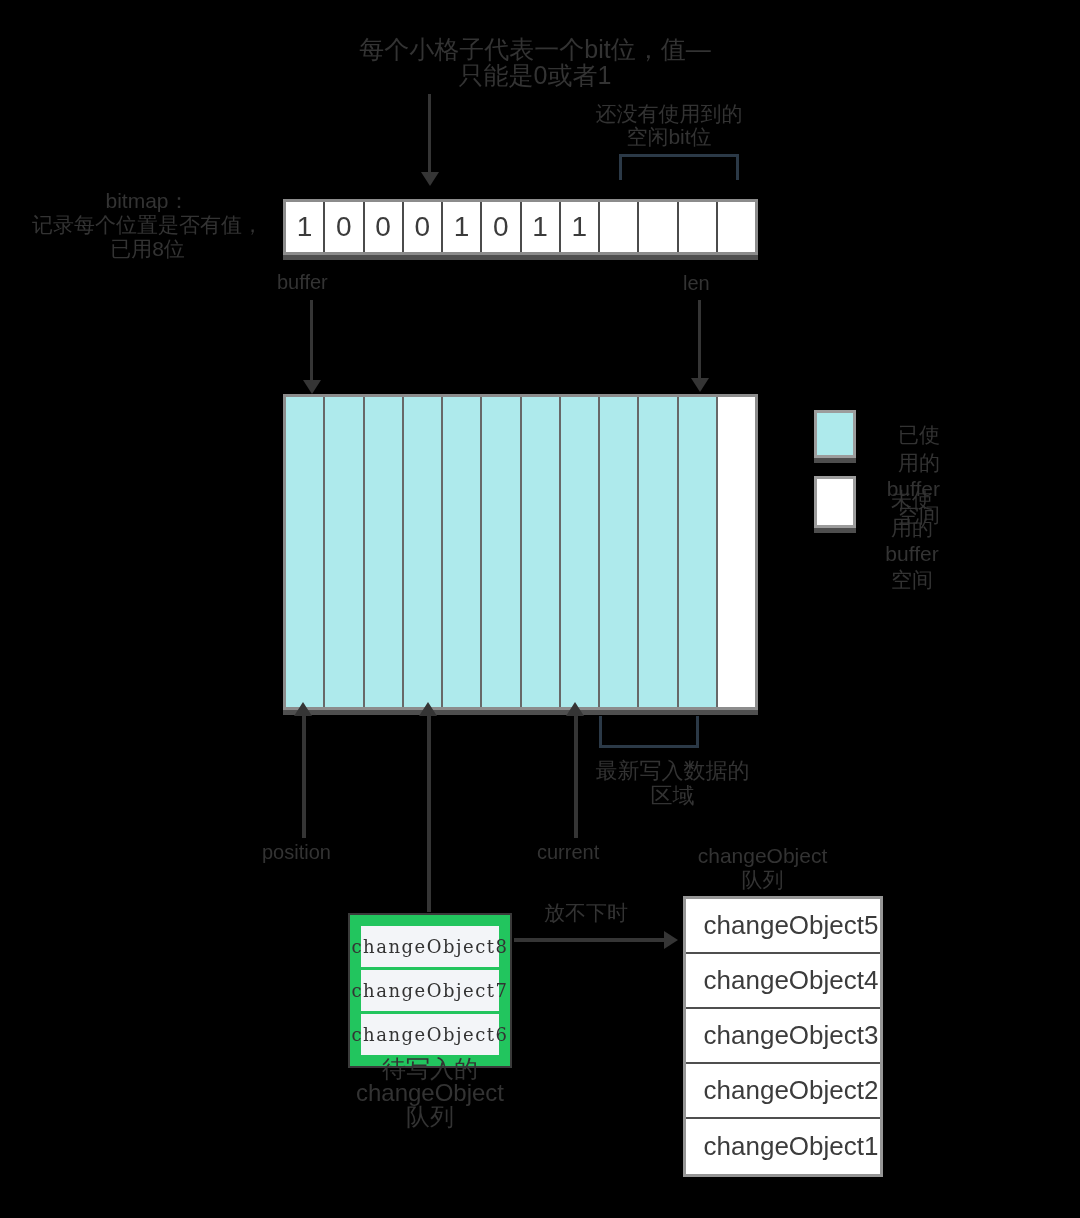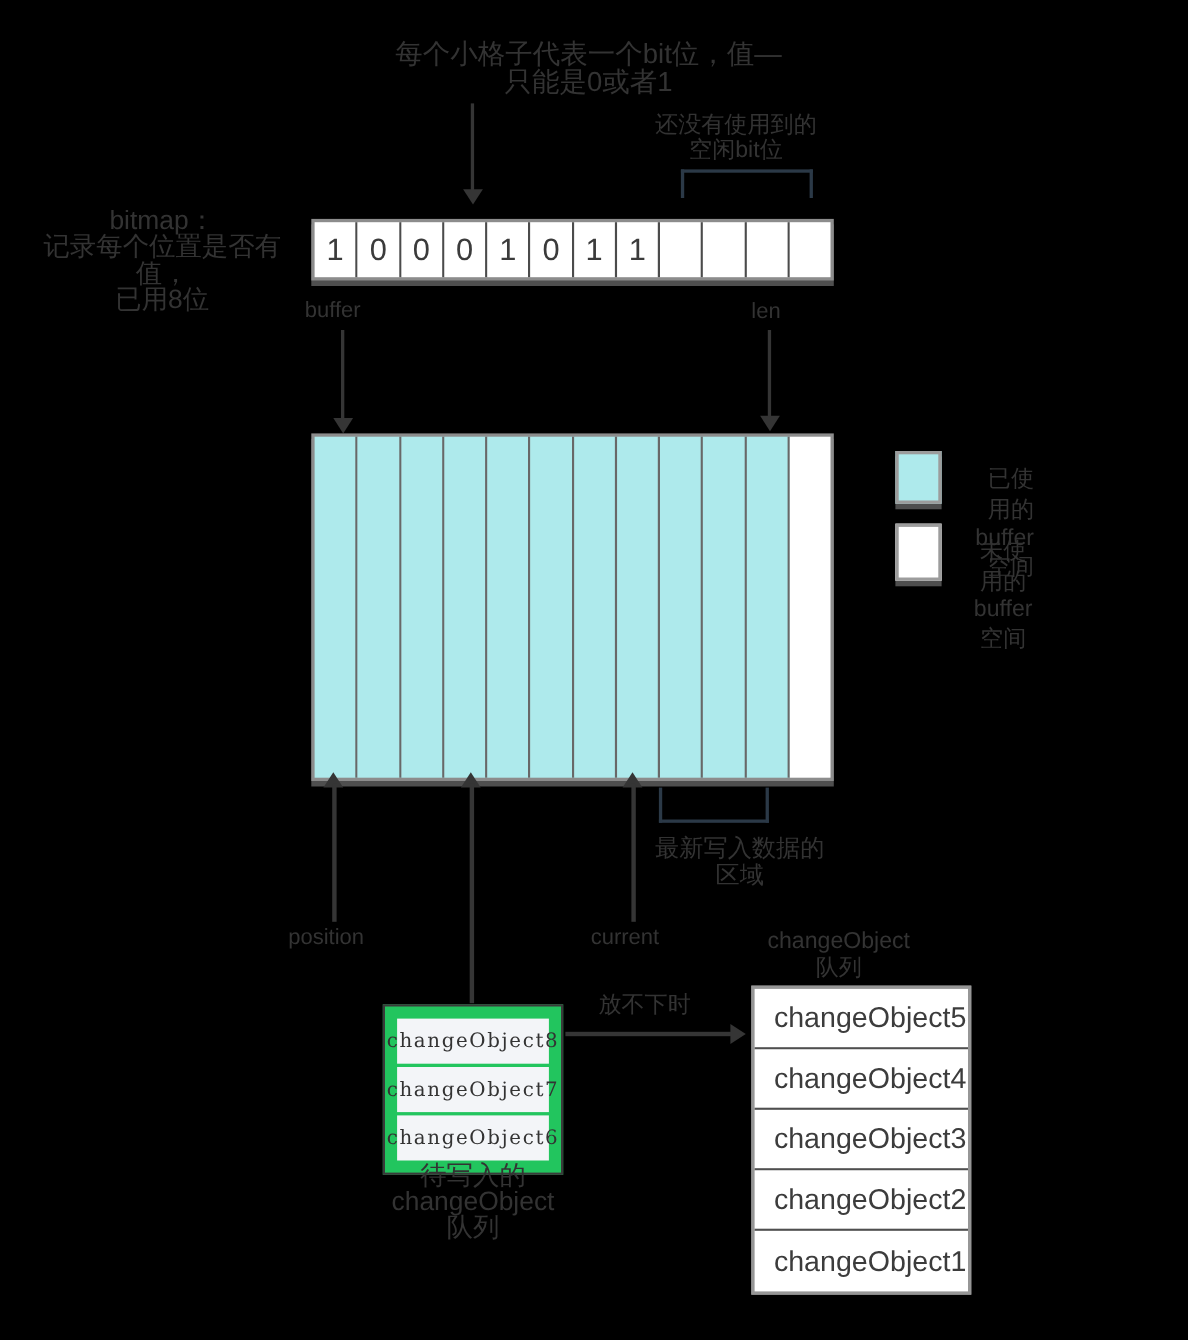--- a/index.html
+++ b/index.html
@@ -76,21 +76,21 @@
   </div>
   <div class="vline" style="left:428px; top:94px; height:80px;"></div>
   <div class="head-down" style="left:421px; top:172px;"></div>
 
   <div class="lbl" style="left:574px; top:102px; width:190px; font-size:21px; line-height:23px;">
     <div>还没有使用到的</div>
     <div>空闲bit位</div>
   </div>
   <div class="brace-top" style="left:619px; top:154px; width:120px; height:26px;"></div>
 
-  <div class="lbl" style="left:25px; top:189px; width:245px; font-size:24px; line-height:24px;">
+  <div class="lbl" style="left:25px; top:189px; width:245px; font-size:21px; line-height:24px;">
     <div>bitmap：</div>
     <div>记录每个位置是否有值，</div>
     <div>已用8位</div>
   </div>
 
   <div class="frame" style="left:283px; top:199px; width:475px; height:56px;">
     <div class="inner">
       <div class="bitcell">1</div>
       <div class="bitcell">0</div>
       <div class="bitcell">0</div>

